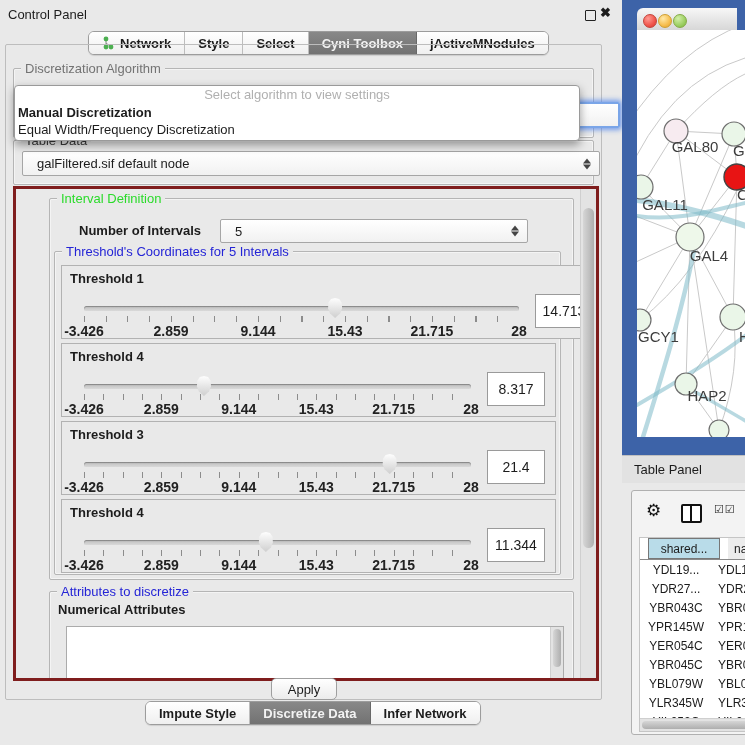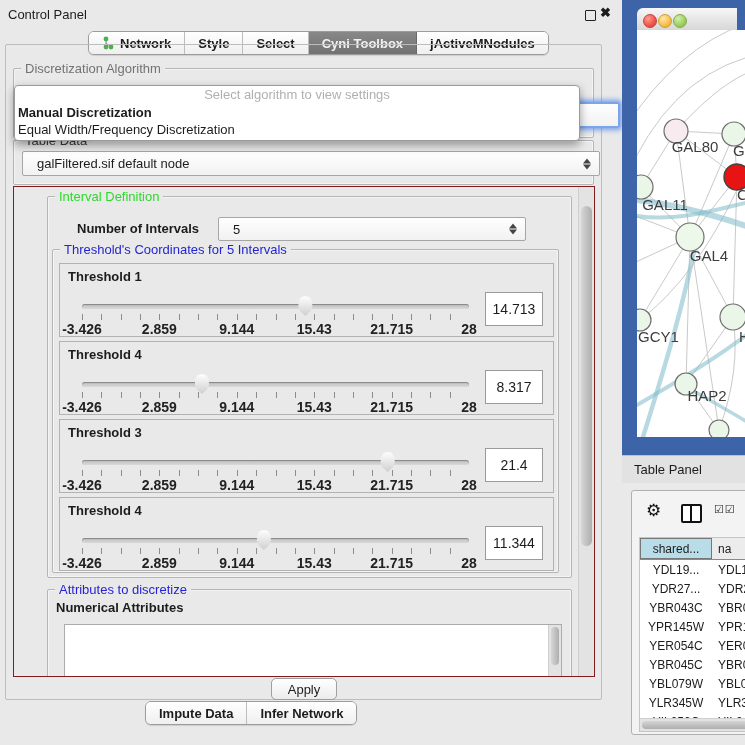--- a/index.html
+++ b/index.html
@@ -39,29 +39,29 @@
   .combo.focus{border:2px solid #7aa5e8;box-shadow:0 0 5px 2px rgba(90,140,235,.8);}
 
   
   #algo-popup{left:14px;top:85px;width:564px;height:54px;background:#fff;border:1px solid #9a9a9a;
               border-radius:4px;box-shadow:0 4px 10px rgba(0,0,0,.38);z-index:50;font-size:13px;}
   #algo-popup .ph{color:#b0b0b0;text-align:center;height:18px;line-height:18px;}
   #algo-popup .opt{padding-left:3px;height:17px;line-height:17px;white-space:nowrap;}
   #algo-popup .opt.b{font-weight:bold;}
 
   
-  #scrollpane{left:13px;top:186px;width:580px;height:489px;border:1px solid #7f1d1d;overflow:hidden;}
+  #scrollpane{left:13px;top:186px;width:580px;height:489px;border:3px solid #7f1d1d;overflow:hidden;}
   .vtrack{position:absolute;background:#e3e3e3;border-left:1px solid #cfcfcf;}
   .thumb-v{position:absolute;left:2px;right:2px;border-radius:6px;background:linear-gradient(to right,#d6d6d6,#aeaeae);}
   .htrack{position:absolute;background:#e3e3e3;border-top:1px solid #cfcfcf;}
   .thumb-h{position:absolute;top:2px;bottom:2px;border-radius:6px;background:linear-gradient(#d6d6d6,#aeaeae);}
 
   
   .tpanel{position:relative;width:493px;height:72px;border:1px solid #b2b2b2;margin:4px 0 0 6px;background:#e9e9e9;}
-  .tpanel:first-child{margin-top:13px;}
+  .tpanel:first-child{margin-top:13px;padding-left:48px;}
   .t-label{position:absolute;left:8px;top:5px;font-size:13px;font-weight:bold;}
   .slider-zone{position:absolute;left:22px;right:84px;top:32px;height:38px;}
   .track{position:absolute;left:0;right:0;top:8px;height:5px;border-radius:3px;
          background:linear-gradient(#bdbdbd,#d9d9d9);box-shadow:inset 0 1px 1px rgba(0,0,0,.3);}
   .thumb{position:absolute;top:0;width:16px;height:20px;
          background:linear-gradient(#fefefe,#cfcfcf);
          clip-path:polygon(50% 100%,18% 76%,6% 52%,8% 24%,24% 5%,50% 0,76% 5%,92% 24%,94% 52%,82% 76%);
          filter:drop-shadow(0 0 1px #8a8a8a);}
   .ticks{position:absolute;left:0;right:0;top:18px;height:6px;
          background:repeating-linear-gradient(to right,#8c8c8c 0 1px,transparent 1px 5%);}
@@ -100,21 +100,21 @@
   
   #tp-bar{left:622px;top:455px;width:123px;height:28px;background:#e2e2e2;border-top:1px solid #c0c0c0;
           display:flex;align-items:center;padding-left:12px;box-sizing:border-box;font-size:13px;}
   #tp-box{left:631px;top:490px;width:120px;height:243px;background:#f3f3f3;border:1px solid #b0b0b0;border-radius:3px;}
   #tp-gear{position:absolute;left:14px;top:9px;font-size:17px;color:#111;}
   #tp-colicon{position:absolute;left:49px;top:13px;width:17px;height:15px;border:2px solid #111;border-radius:2px;background:#fff;}
   #tp-colicon:before{content:"";position:absolute;left:7px;top:0;bottom:0;width:2px;background:#111;}
   #tp-checks{position:absolute;left:82px;top:12px;font-size:11px;letter-spacing:1px;color:#222;}
   #tp-table{position:absolute;left:7px;top:46px;right:-40px;bottom:2px;background:#fff;border:1px solid #c5c5c5;overflow:hidden;}
   .hd-row{display:flex;height:21px;border-bottom:1px solid #8a8a8a;}
-  .hd-cell{font-size:12px;display:flex;align-items:center;justify-content:center;border-right:1px solid #8a8a8a;box-sizing:border-box;}
+  .hd-cell{font-size:12px;display:flex;align-items:center;justify-content:center;border-right:1px solid #8a8a8a;box-sizing:border-box;margin-left:8px;}
   .hd-c1{width:72px;background:#b9dce9;border:1px solid #777;}
   .hd-c2{flex:1;background:#ececec;justify-content:flex-start;padding-left:6px;}
   .tb-row{display:flex;height:19px;align-items:center;font-size:12px;}
   .tb-c1{width:72px;text-align:center;}
   .tb-c2{flex:1;padding-left:6px;}
 </style>
 </head>
 <body>
 
 <div id="app">
@@ -274,21 +274,24 @@
 
     <div class="vtrack" style="right:0;top:0;bottom:0;width:15px;">
       <div class="thumb-v" style="top:19px;height:340px;"></div>
     </div>
   </div>
 
   <div class="mac-btn" style="left:271px;top:678px;width:64px;">Apply</div>
 
   <div class="abs tabstrip" style="left:145px;top:701px;">
     <div class="seg">
-        <span>Impute Data</span>
+        <span>Impute Style</span>
+      </div>
+    <div class="seg sel">
+        <span>Discretize Data</span>
       </div>
     <div class="seg">
         <span>Infer Network</span>
       </div>
   </div>
 
   <div class="abs" id="blue-frame"></div>
 
   <div class="abs" id="net-window">
     <div id="net-titlebar">

